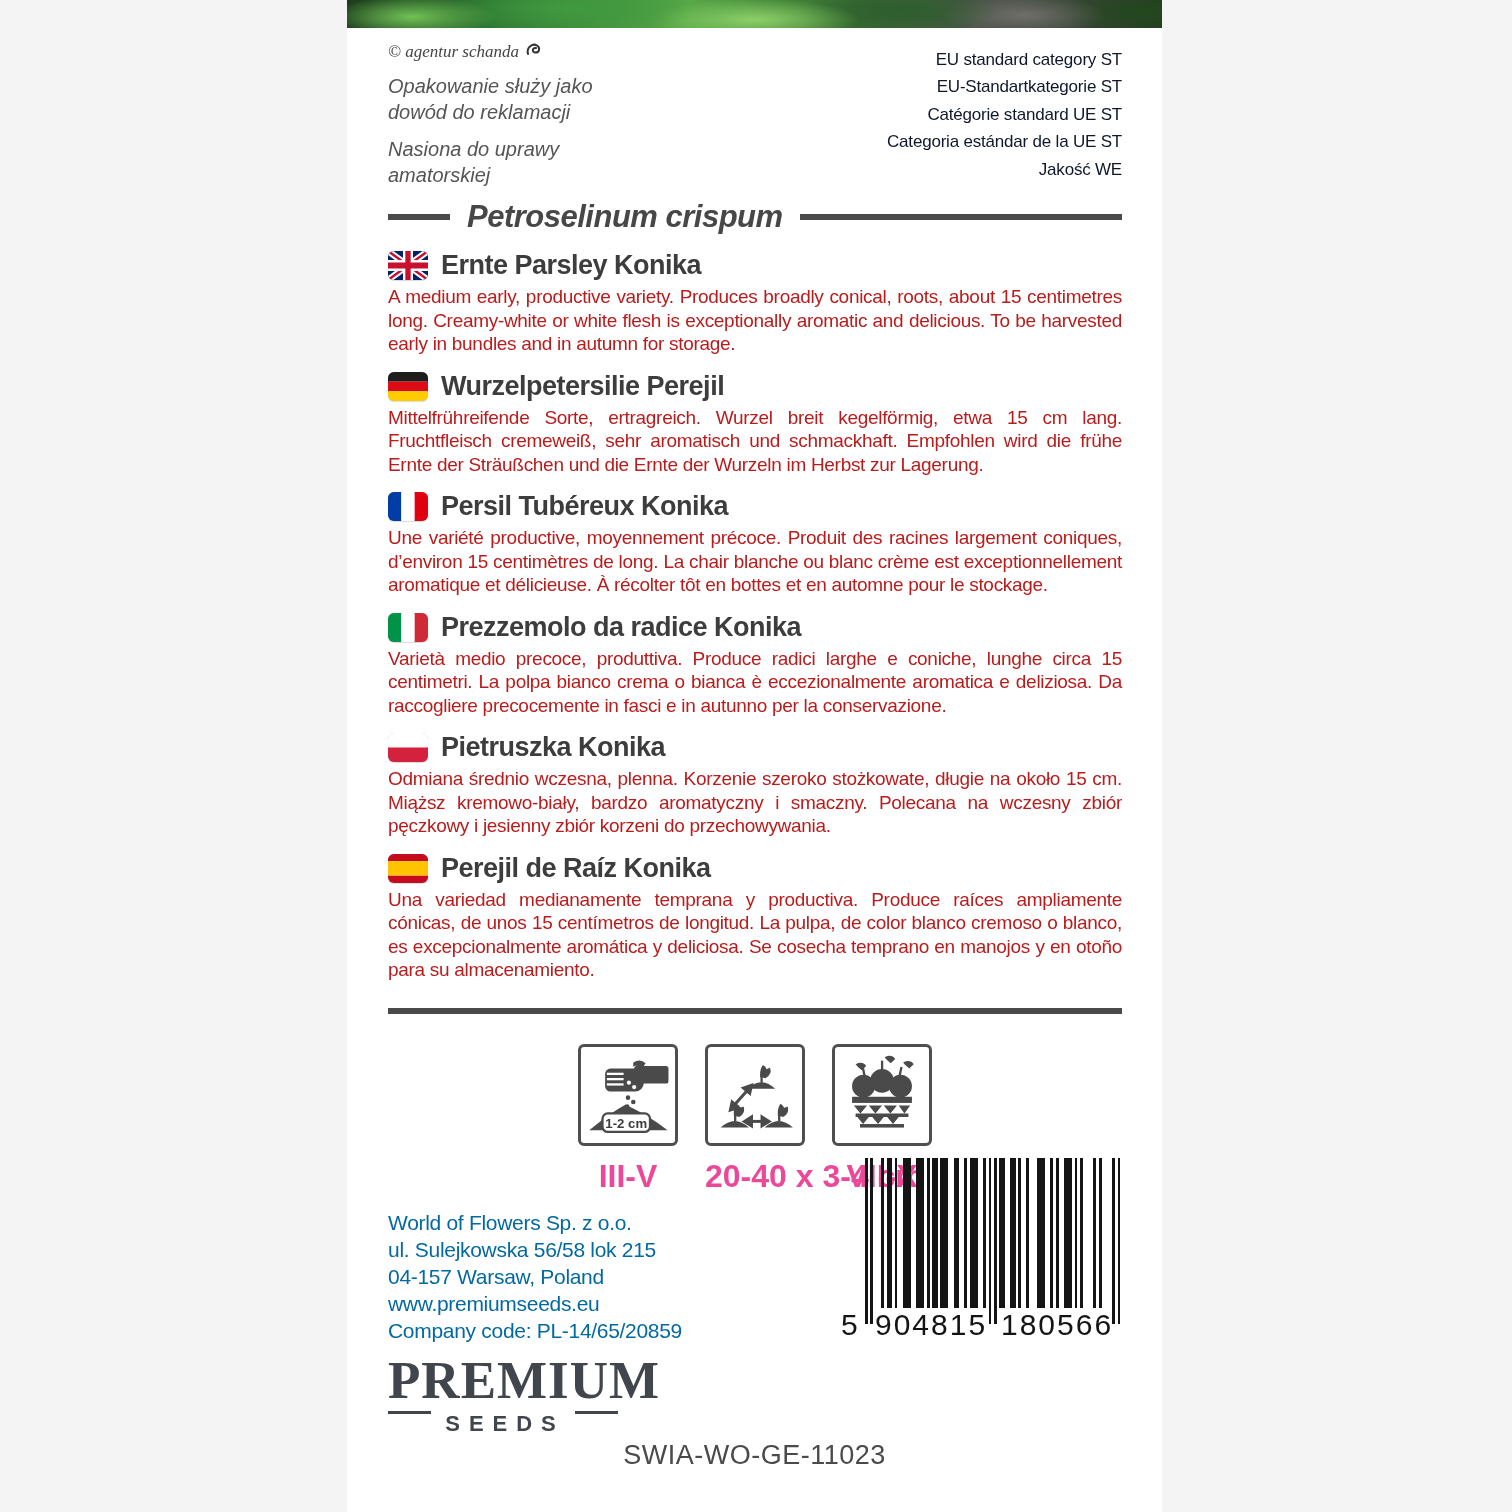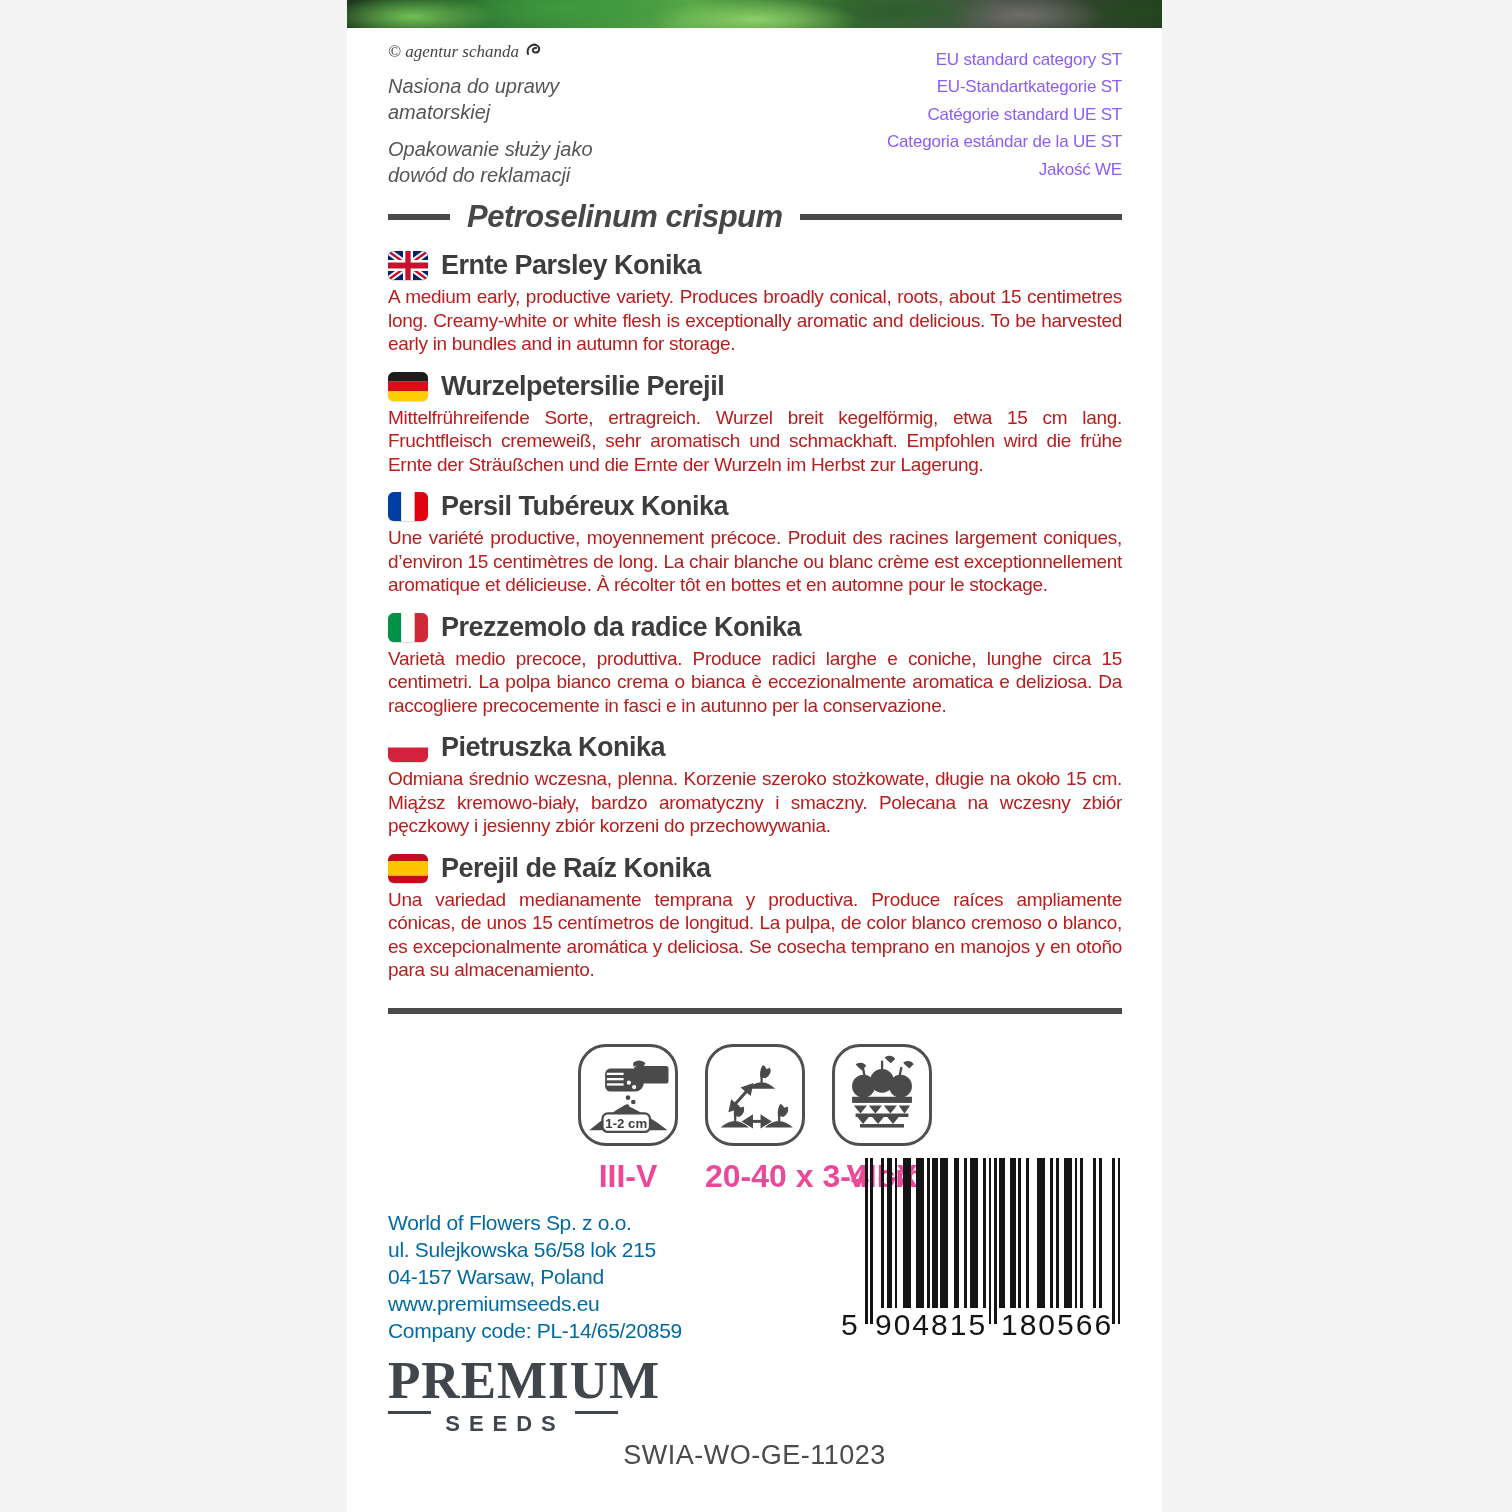--- a/index.html
+++ b/index.html
@@ -28,21 +28,21 @@
       linear-gradient(90deg,#1c3a1c 0%, #2f7a33 18%, #58a847 42%, #356b2f 62%, #4a4f49 80%, #233c20 100%);
   }
   .content { padding:0 40px 0 41px; }
 
   
   .header-row { display:flex; justify-content:space-between; margin-top:13px;align-items:center; }
   .hleft { font-style:italic; color:#555; }
   .copyright { font-family:"Liberation Serif", serif; font-style:italic; font-size:17px; color:#444;
                display:flex; align-items:center; gap:6px; }
   .note { font-size:20px; line-height:26px; margin-top:11px; color:#555; }
-  .hright { text-align:right; font-size:17px; line-height:27.5px; color:#8b5cf6; letter-spacing:-0.2px; }
+  .hright { text-align:right; font-size:17px; line-height:27.5px; color:#0f172a; letter-spacing:-0.2px; }
 
   
   .title-row { display:flex; align-items:center; gap:17px; margin-top:11px; }
   .dash { height:6px; background:#4a4a4a; }
   .dash-left { width:62px; }
   .dash-right { flex:1; }
   .latin-title { font-size:31px; font-weight:bold; font-style:italic; color:#474747; letter-spacing:-0.5px; white-space:nowrap; }
 
   
   .section { margin-top:15px; }
@@ -52,21 +52,21 @@
   .flag svg { display:block; width:100%; height:100%; }
   .section-title { font-size:27px; font-weight:bold; color:#3d3d3d; letter-spacing:-0.5px; }
   .section-text { margin-top:4px; font-size:19px; line-height:23.5px; color:#b91c1c;
                   text-align:justify; letter-spacing:-0.3px; }
 
   .divider { height:6px; background:#4a4a4a; margin-top:26px; }
 
   
   .icons-row { display:flex; justify-content:center; gap:27px; margin-top:30px; }
   .icon-cell { width:100px; text-align:center; }
-  .icon-box { width:100px; height:102px; border:3px solid #4f4f4f; border-radius:28px; box-sizing:border-box;
+  .icon-box { width:100px; height:102px; border:3px solid #4f4f4f; border-radius:6px; box-sizing:border-box;
               display:flex; align-items:center; justify-content:center; background:#fff; }
   .icon-box svg { width:88px; height:90px; }
   .icon-label { margin-top:12px; font-size:32px; font-weight:bold; color:#ec4899; white-space:nowrap; }
 
   
   .bottom { position:relative; margin-top:14px; }
   .address { font-size:21px; font-weight:normal; line-height:27px; color:#0369a1; letter-spacing:-0.3px; max-width:420px; }
   .logo { margin-top:10px; width:230px; }
   .logo-premium { font-family:"Liberation Serif", serif; font-weight:bold; font-size:53px;
                   color:#41454c; letter-spacing:1px; line-height:1; }
@@ -101,26 +101,26 @@
       <div class="hleft">
         <div class="copyright">
           <span>© agentur schanda</span>
           <span>
             <svg width="18" height="16" viewBox="0 0 18 16" fill="none">
               <path d="M3 13 C1 6, 8 2, 12 4.5 C15.5 6.5, 14.5 12, 10 11.5 C6.5 11, 7.5 6.5, 11 7" stroke="#333" stroke-width="2" stroke-linecap="round"></path>
             </svg>
           </span>
         </div>
         <div class="note">
+          <div>Opakowanie służy jako</div>
+          <div>dowód do reklamacji</div>
+        </div>
+        <div class="note">
           <div>Nasiona do uprawy</div>
           <div>amatorskiej</div>
-        </div>
-        <div class="note">
-          <div>Opakowanie służy jako</div>
-          <div>dowód do reklamacji</div>
         </div>
       </div>
       <div class="hright">
         <div>EU standard category ST</div>
         <div>EU-Standartkategorie ST</div>
         <div>Catégorie standard UE ST</div>
         <div>Categoria estándar de la UE ST</div>
         <div>Jakość WE</div>
       </div>
     </div>

